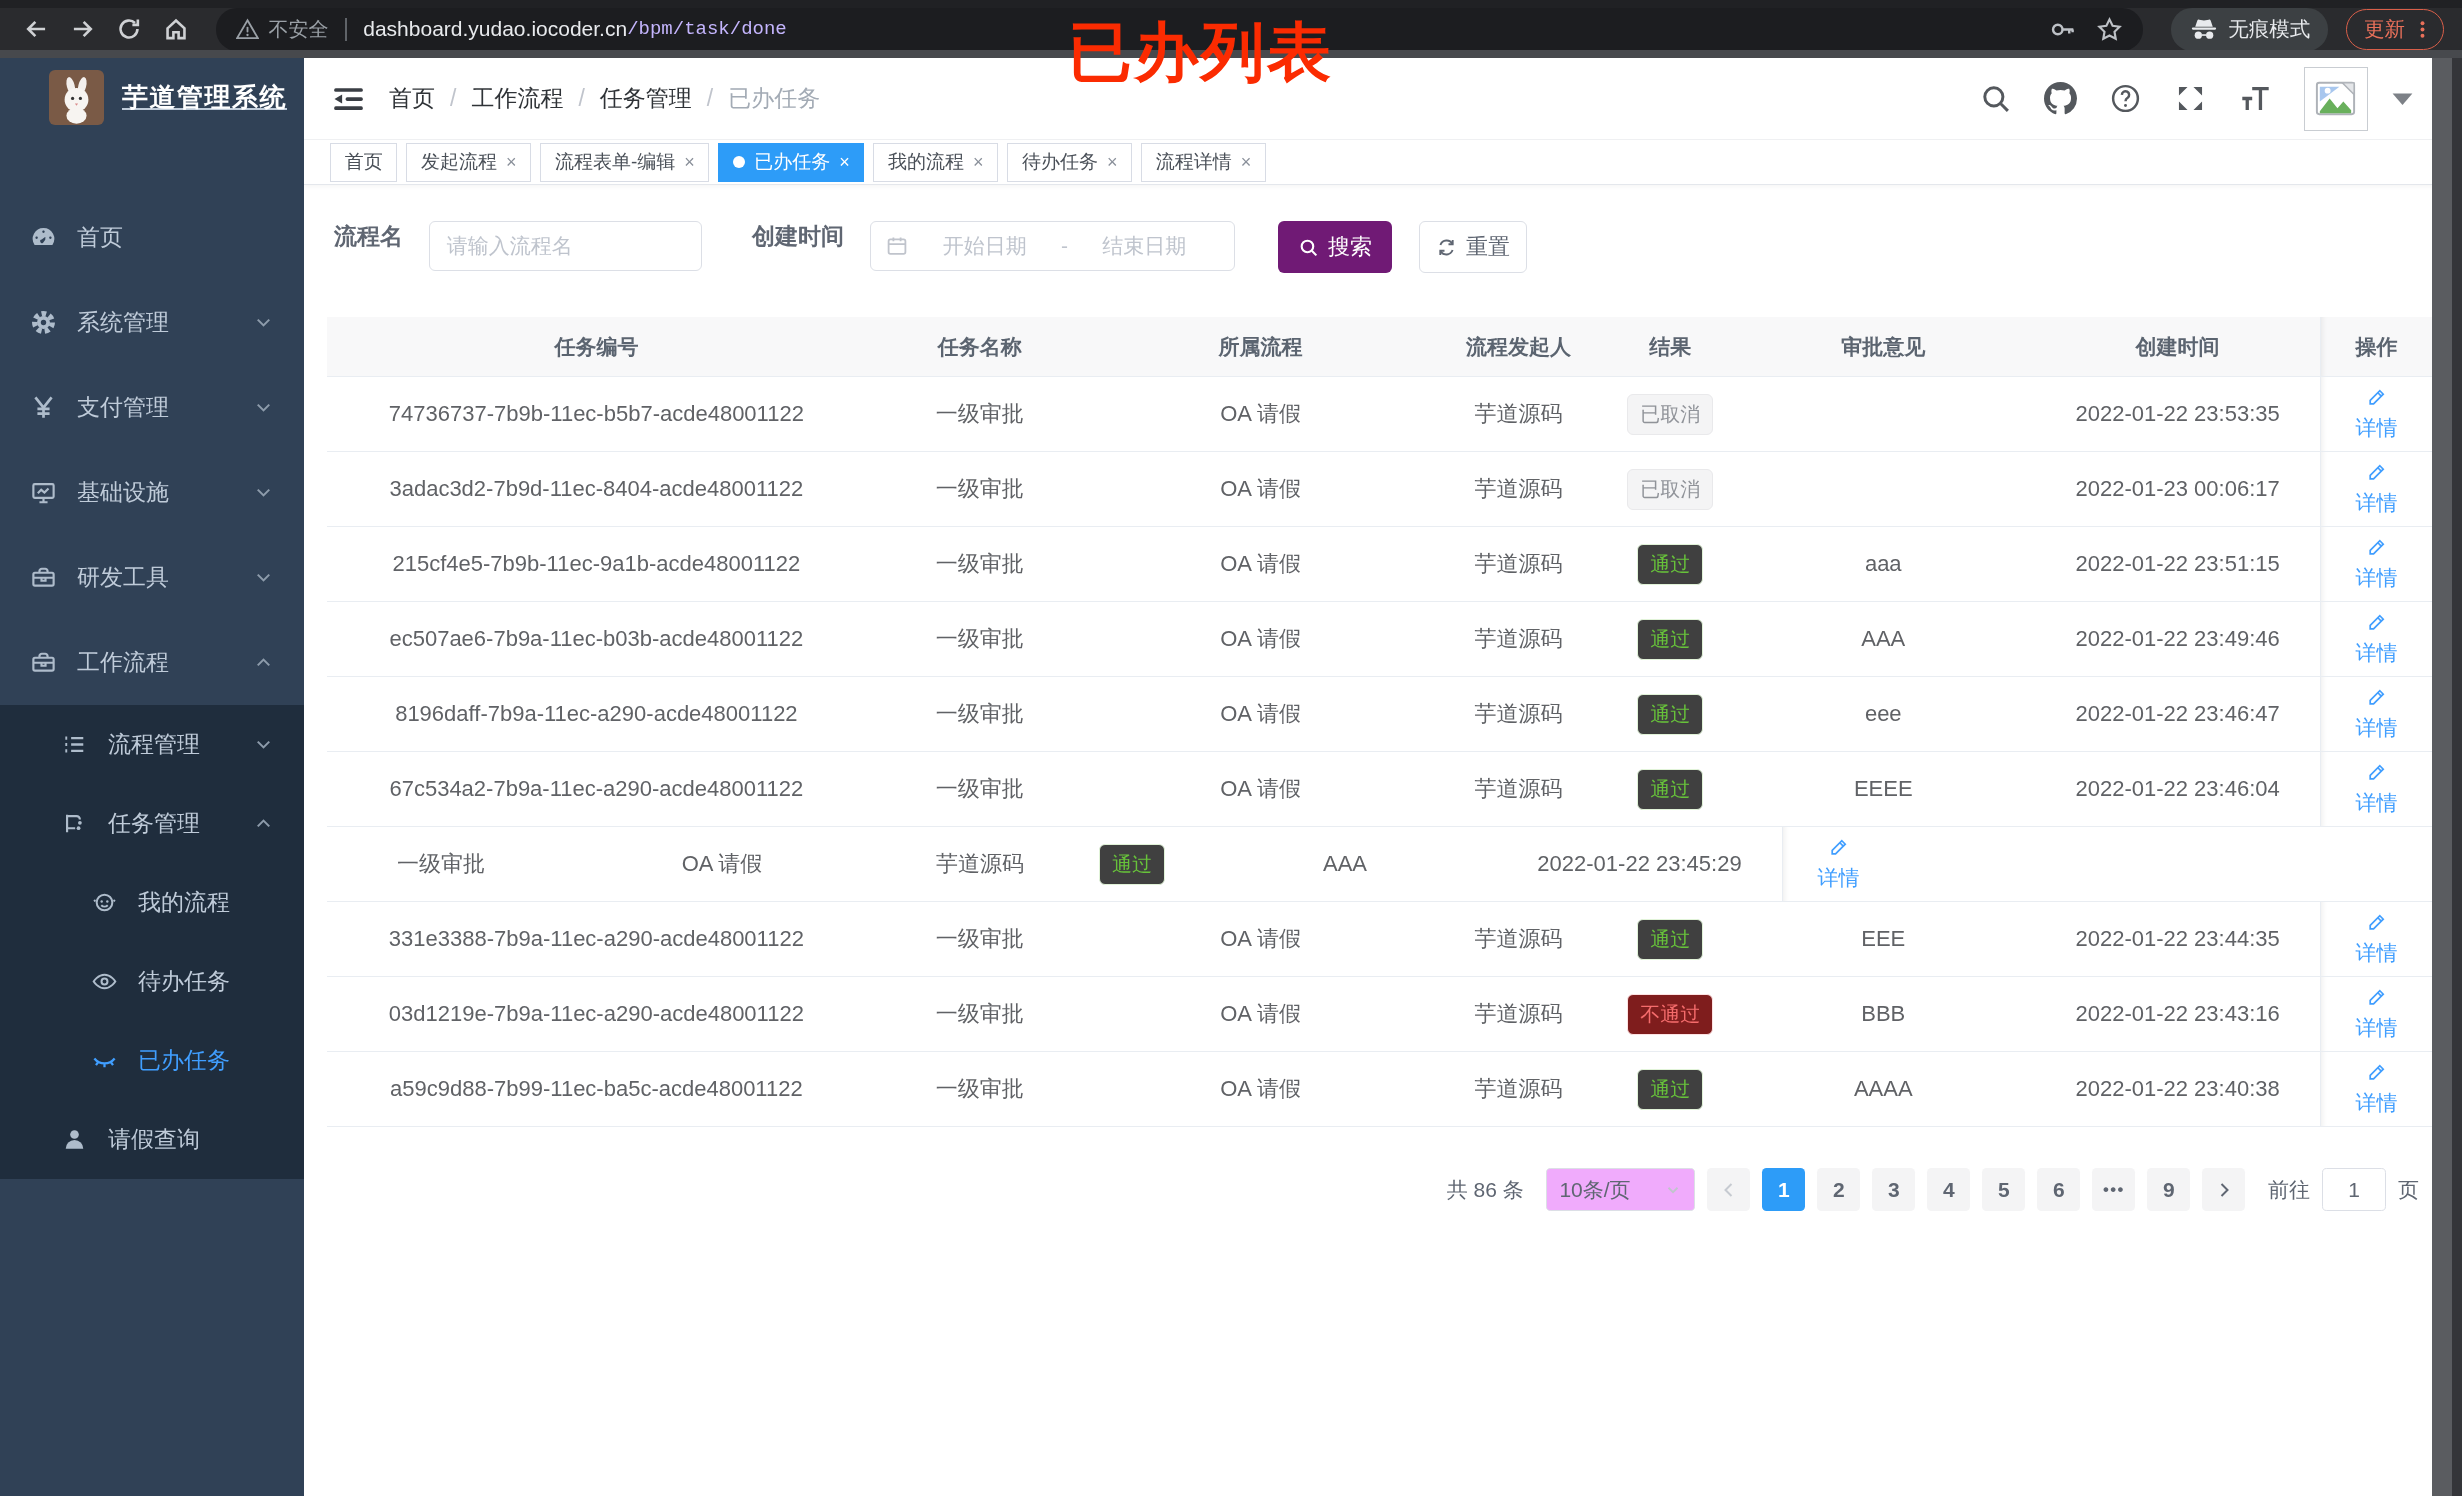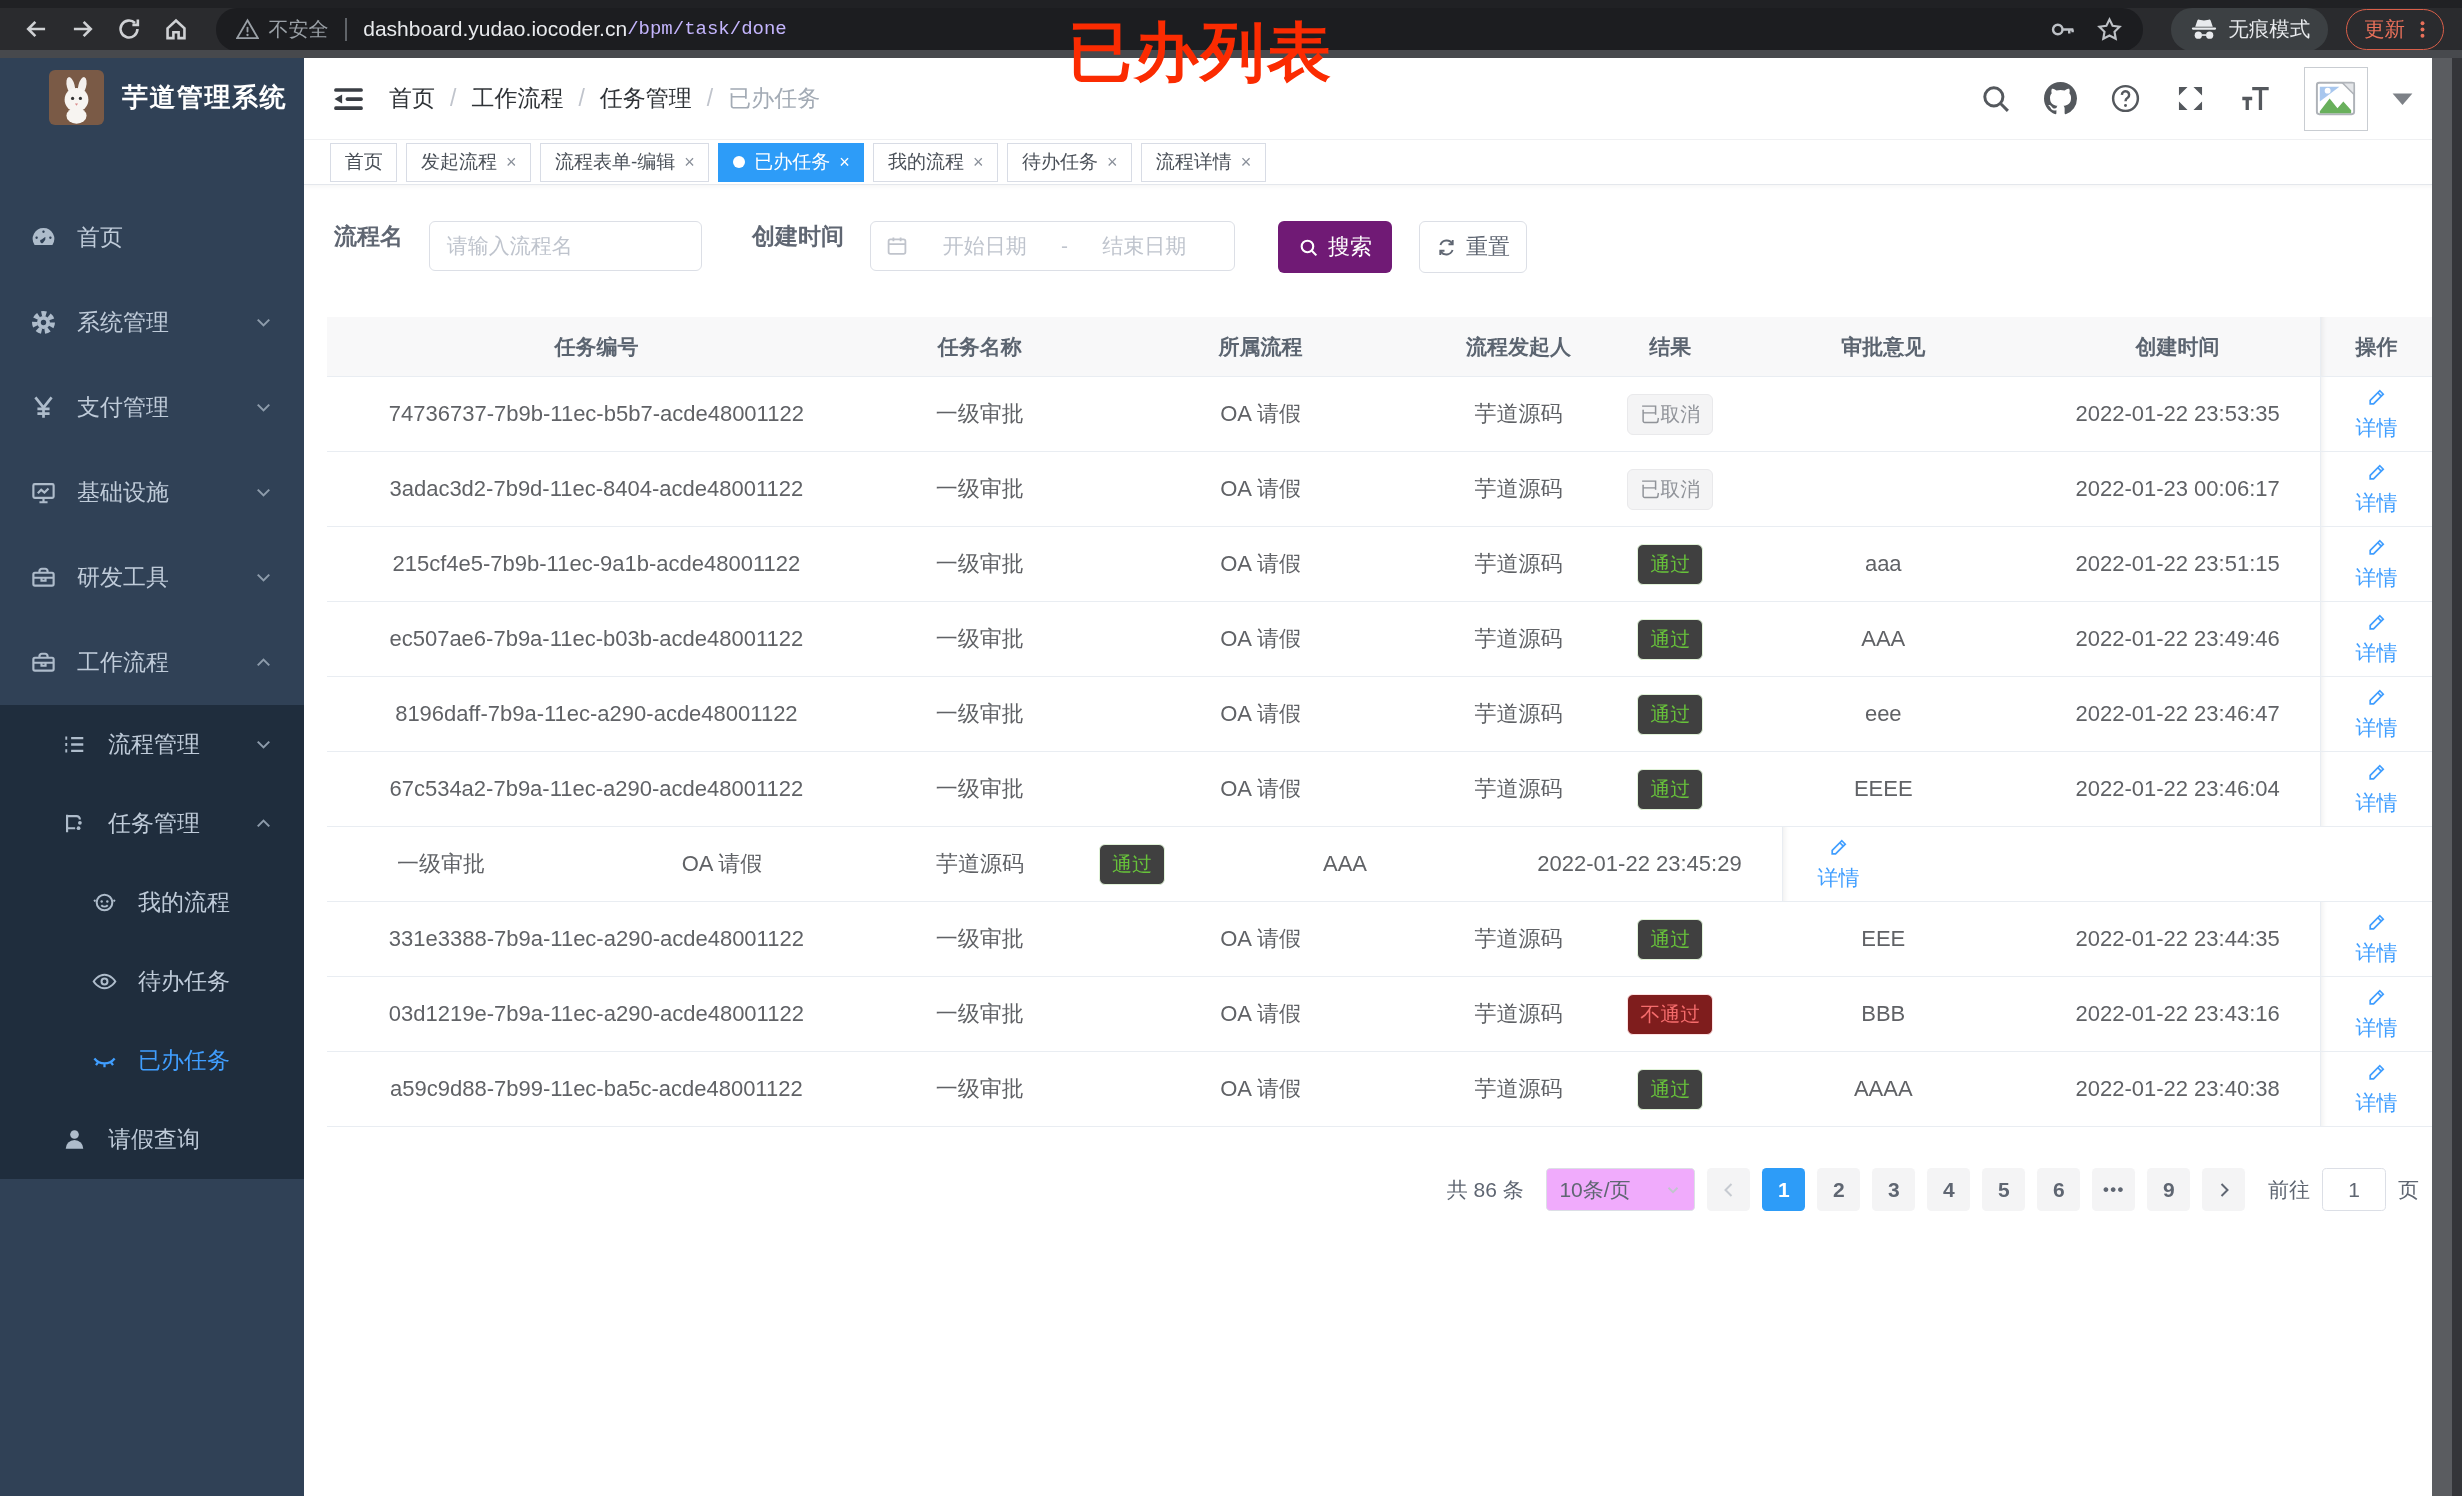--- a/index.html
+++ b/index.html
@@ -26,21 +26,21 @@
   .incog .ic{width:30px;height:27px;}
   .update{height:39px;border:1.5px solid #d95f49;border-radius:21px;display:flex;align-items:center;padding:0 9px 0 16.7px;margin-left:18px;color:#e9705a;font-size:20.5px;gap:6px;flex:none;}
   .update .ic{width:23px;height:23px;}
   .annotation{position:absolute;left:1068px;top:9px;font-size:64px;font-weight:700;color:#fb2b01;z-index:60;letter-spacing:2.3px;white-space:nowrap;}
 
   
   .scrollstrip{position:absolute;top:58px;right:0;bottom:0;width:30px;background:#5a5c60;border-right:10.6px solid #343539;box-sizing:border-box;z-index:40;}
 
   
   .sidebar{position:absolute;left:0;top:58px;width:304px;bottom:0;background:#304156;color:#bfcbd9;z-index:10;}
-  .logo-row{height:78px;display:flex;align-items:center;padding-left:49px;gap:18px;}
+  .logo-row{height:78px;display:flex;align-items:center;padding-left:49px;gap:18px;text-decoration:underline;}
   .logo-img{width:55px;height:55px;border-radius:6px;overflow:hidden;flex:none;}
   .logo-title{color:#fff;font-size:26px;font-weight:700;letter-spacing:1.5px;white-space:nowrap;}
   .menu{position:absolute;top:137px;left:0;right:0;}
   .mi{display:flex;align-items:center;font-size:23px;position:relative;cursor:pointer;color:#bfcbd9;}
   .mi .ic{width:27px;height:27px;margin-right:20px;color:#aebccb;}
   .mi .chev{position:absolute;right:29px;width:23px;height:23px;color:#8d9bab;margin:0;}
   .lvl1{height:85px;padding-left:30px;}
   .insub{background:#1f2d3d;height:79px;}
   .lvl2{padding-left:61px;}
   .lvl3{padding-left:91px;}

